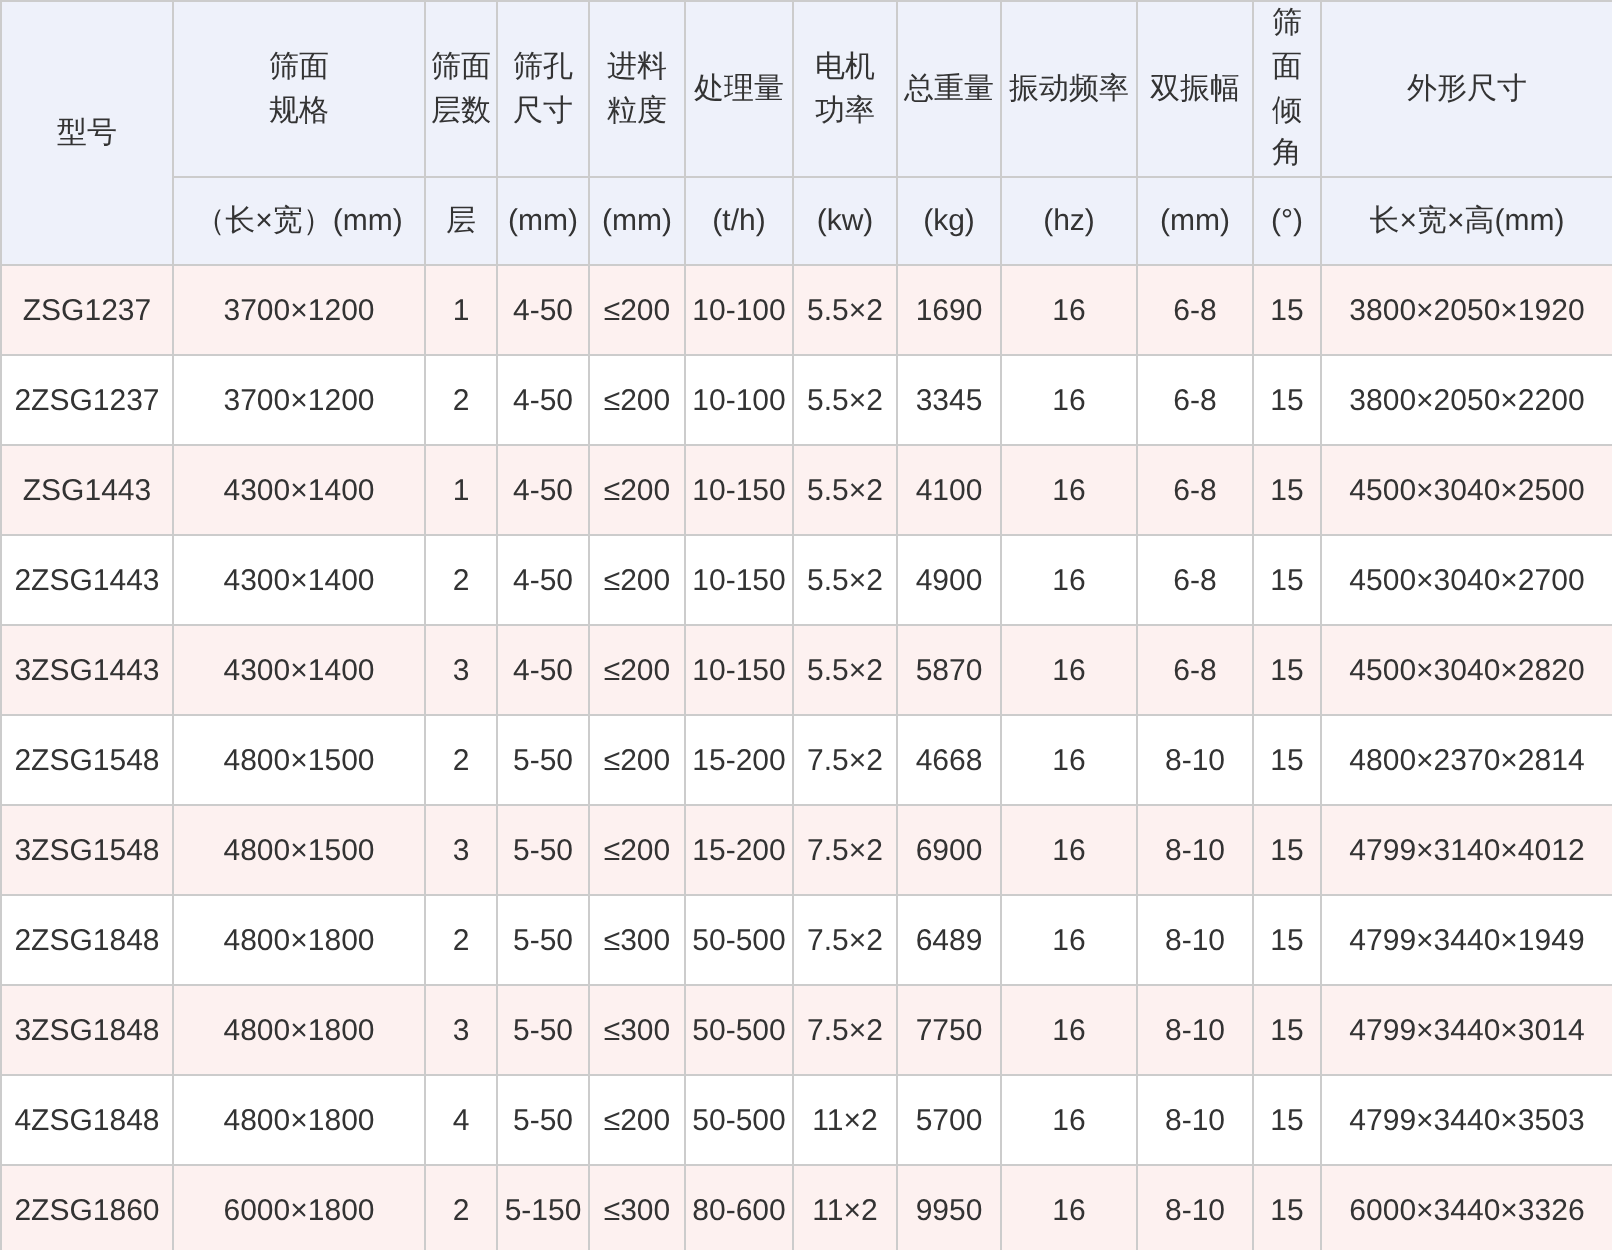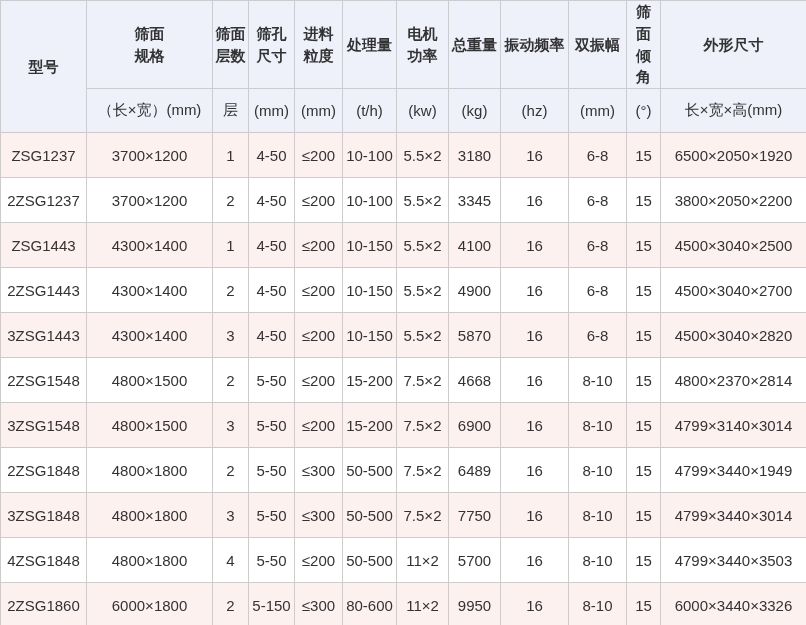--- a/index.html
+++ b/index.html
@@ -26,21 +26,21 @@
     vertical-align: middle;
     padding: 0 2px;
     overflow: hidden;
     font-weight: normal;
   }
   thead th {
     background: var(--header-bg, #eef1fa);
   }
   thead tr.labels th { height: 71px; }
   thead tr.units  th { height: 43px; }
-  .h-label { white-space: pre-line; line-height: 1.45; font-weight: bold; }
+  .h-label { white-space: pre-line; line-height: 1.45; }
   tbody tr { height: 45px; background: var(--row-white, #ffffff); }
   tbody tr:nth-child(odd) { background: var(--row-pink, #fdf1f0); }
   tbody td { letter-spacing: 0; }
 </style>
 </head>
 <body>
 
 <div class="table-wrap">
   <table>
     <colgroup>
@@ -94,25 +94,25 @@
     </thead>
     <tbody id="tbody">
         <tr>
     <td>ZSG1237</td>
     <td>3700×1200</td>
     <td>1</td>
     <td>4-50</td>
     <td>≤200</td>
     <td>10-100</td>
     <td>5.5×2</td>
-    <td>3180</td>
-    <td>16</td>
-    <td>6-8</td>
-    <td>15</td>
-    <td>6500×2050×1920</td>
+    <td>1690</td>
+    <td>16</td>
+    <td>6-8</td>
+    <td>15</td>
+    <td>3800×2050×1920</td>
   </tr>
         <tr>
     <td>2ZSG1237</td>
     <td>3700×1200</td>
     <td>2</td>
     <td>4-50</td>
     <td>≤200</td>
     <td>10-100</td>
     <td>5.5×2</td>
     <td>3345</td>
@@ -182,21 +182,21 @@
     <td>4800×1500</td>
     <td>3</td>
     <td>5-50</td>
     <td>≤200</td>
     <td>15-200</td>
     <td>7.5×2</td>
     <td>6900</td>
     <td>16</td>
     <td>8-10</td>
     <td>15</td>
-    <td>4799×3140×3014</td>
+    <td>4799×3140×4012</td>
   </tr>
         <tr>
     <td>2ZSG1848</td>
     <td>4800×1800</td>
     <td>2</td>
     <td>5-50</td>
     <td>≤300</td>
     <td>50-500</td>
     <td>7.5×2</td>
     <td>6489</td>

